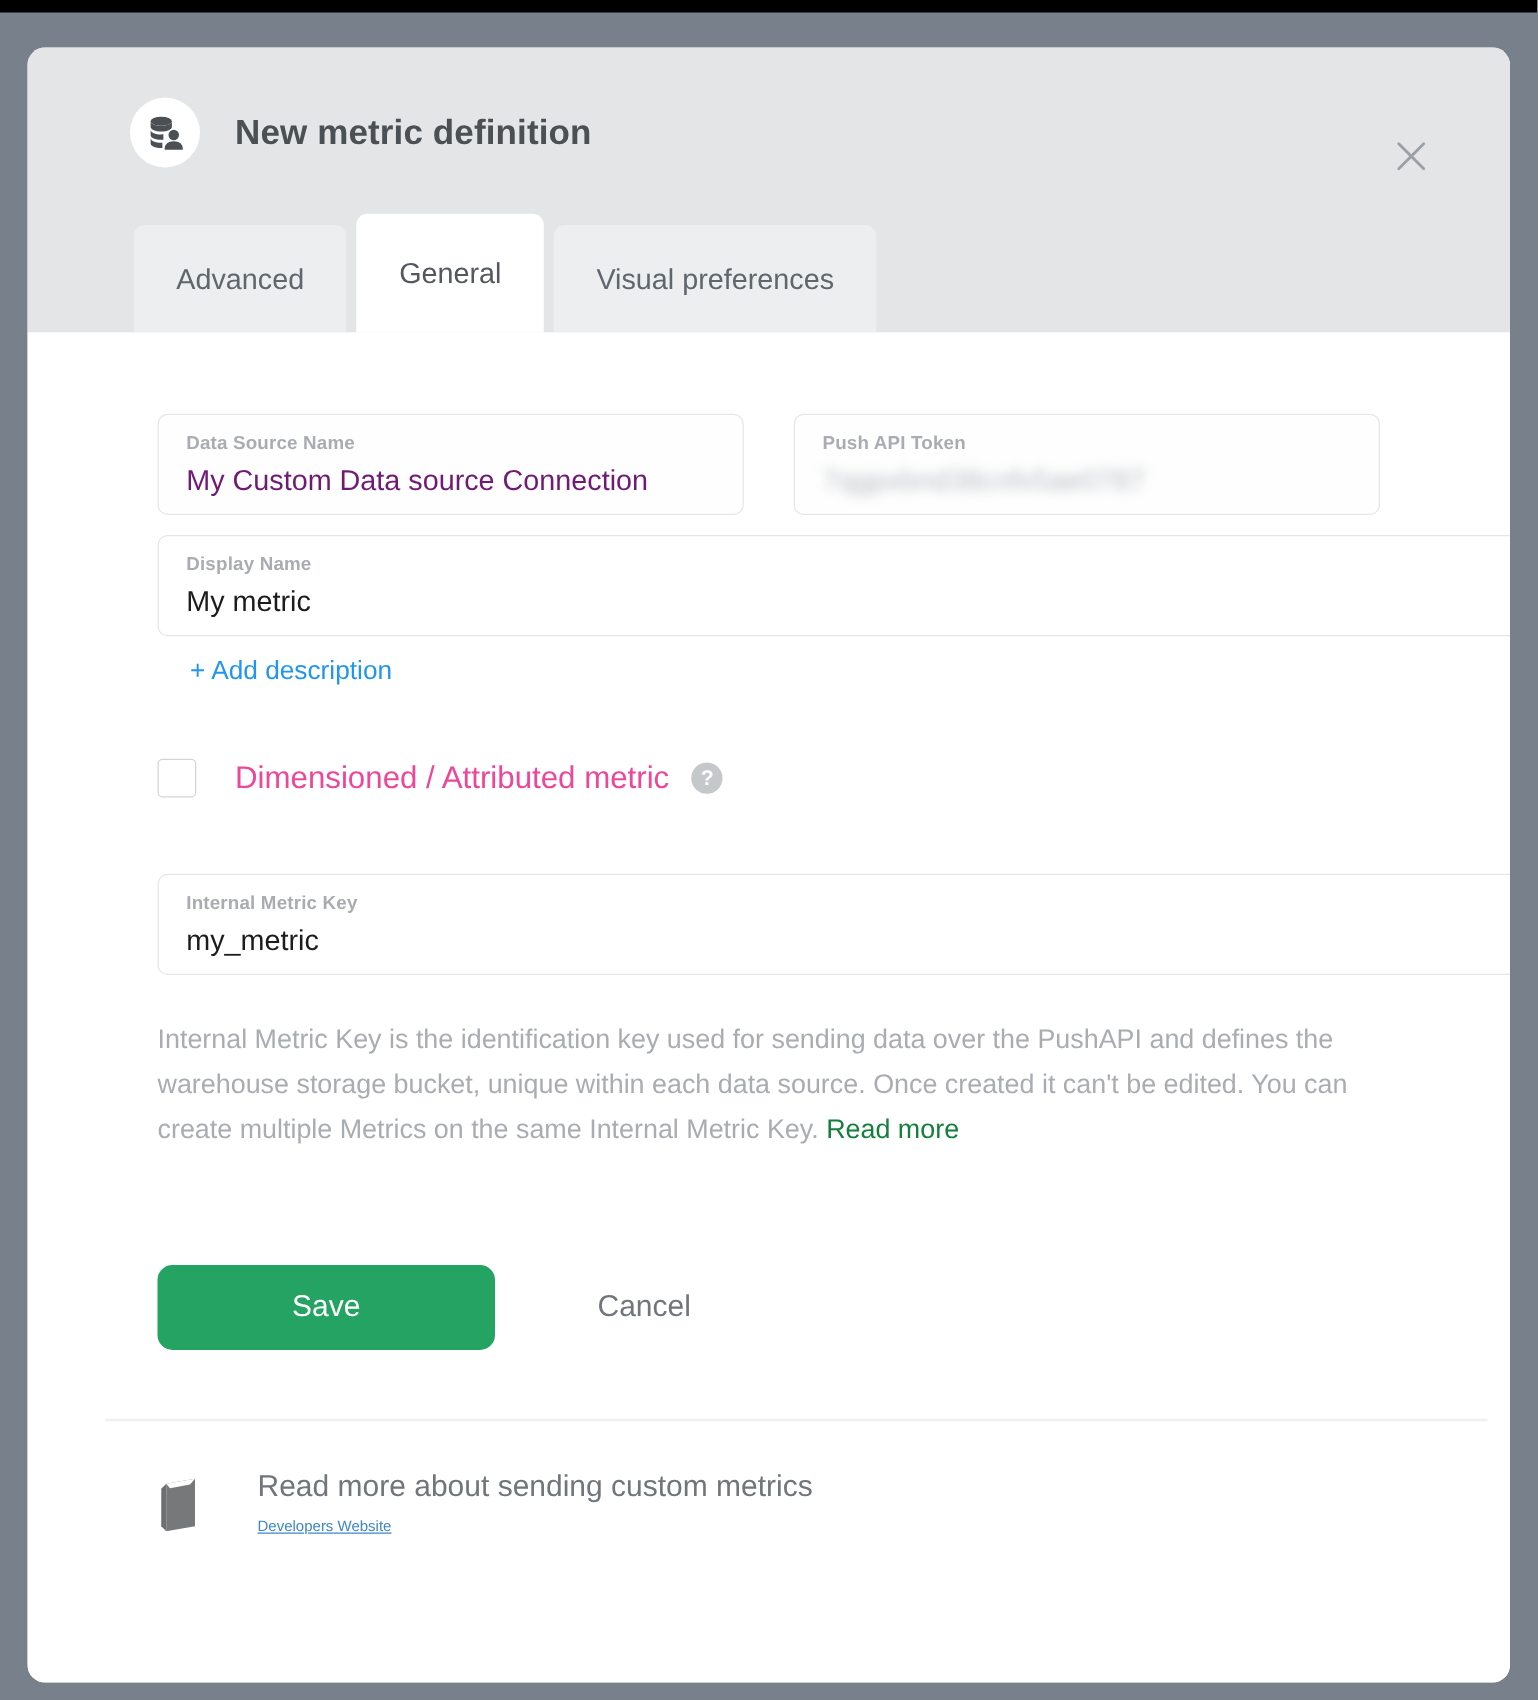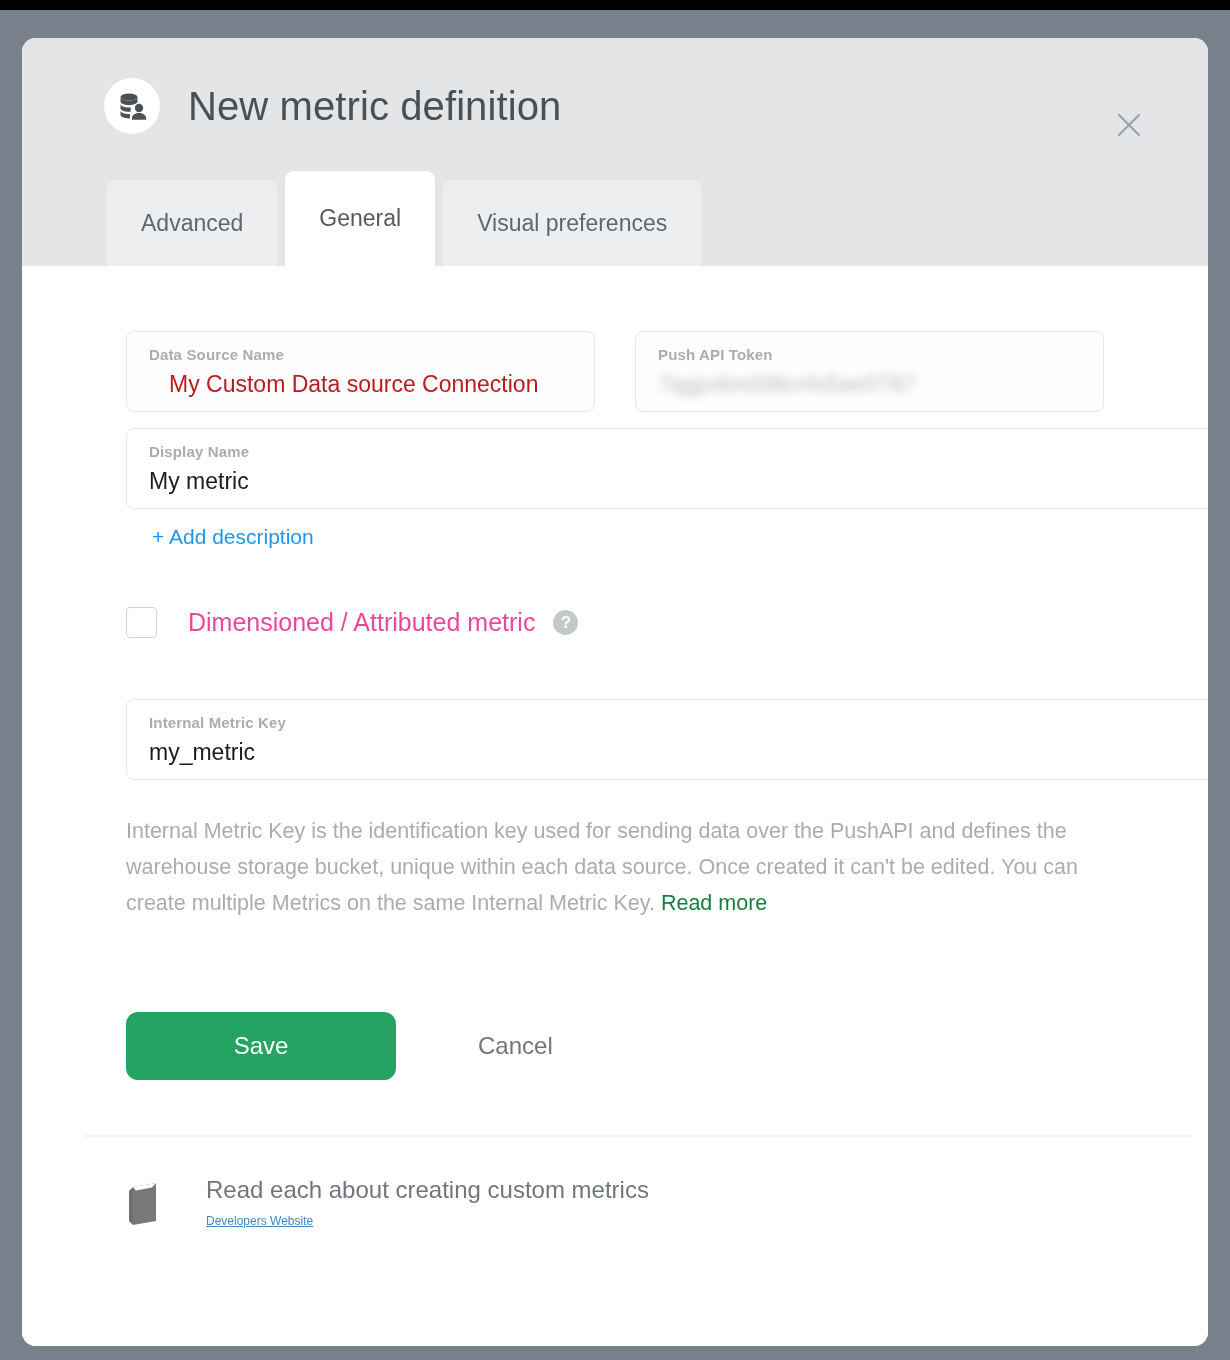--- a/index.html
+++ b/index.html
@@ -59,22 +59,22 @@
     border-radius: 50%;
     background: #ffffff;
     display: flex;
     align-items: center;
     justify-content: center;
     flex: 0 0 auto;
   }
 
   .header-title {
     margin-left: 28px;
-    font-size: 40px;
-    font-weight: normal;
+    font-size: 28px;
+    font-weight: bold;
     color: #4b5055;
     letter-spacing: 0.1px;
     white-space: nowrap;
   }
 
   .close-button {
     position: absolute;
     right: 62px;
     top: 70px;
     width: 34px;
@@ -148,21 +148,21 @@
     line-height: 18px;
   }
   .field-value {
     margin-top: 6px;
     font-size: 23px;
     color: #1c1c1c;
     line-height: 28px;
     white-space: nowrap;
     overflow: hidden;
   }
-  .field-value.muted { color: #b91c1c; margin-left: 20px; }
+  .field-value.muted { color: #701a75; }
   .field-value.blurred {
     color: #b9bdc1;
     filter: blur(4.5px);
     -webkit-filter: blur(4.5px);
   }
 
   .field-datasource { width: 492px; }
   .field-token { width: 492px; }
   .field-full { width: 1132px; margin-top: 16px; }
 
@@ -379,21 +379,21 @@
 
         <div class="footer">
           <div class="book-icon">
             <svg width="38" height="46" viewBox="0 0 38 46">
               <path d="M7 6 L30 2 L30 40 L7 44 Z" fill="#77787a"></path>
               <path d="M3 10 L7 6 L7 44 L3 40 Z" fill="#6e6f71"></path>
               <path d="M7 6 L30 2 L26 6.5 L10 9.5 Z" fill="#ffffff"></path>
             </svg>
           </div>
           <div class="footer-text">
-            <div class="footer-title">Read each about creating custom metrics</div>
+            <div class="footer-title">Read more about sending custom metrics</div>
             <div class="footer-link">Developers Website</div>
           </div>
         </div>
 
       </div>
     </div>
 
   </div>
 </div>
 

